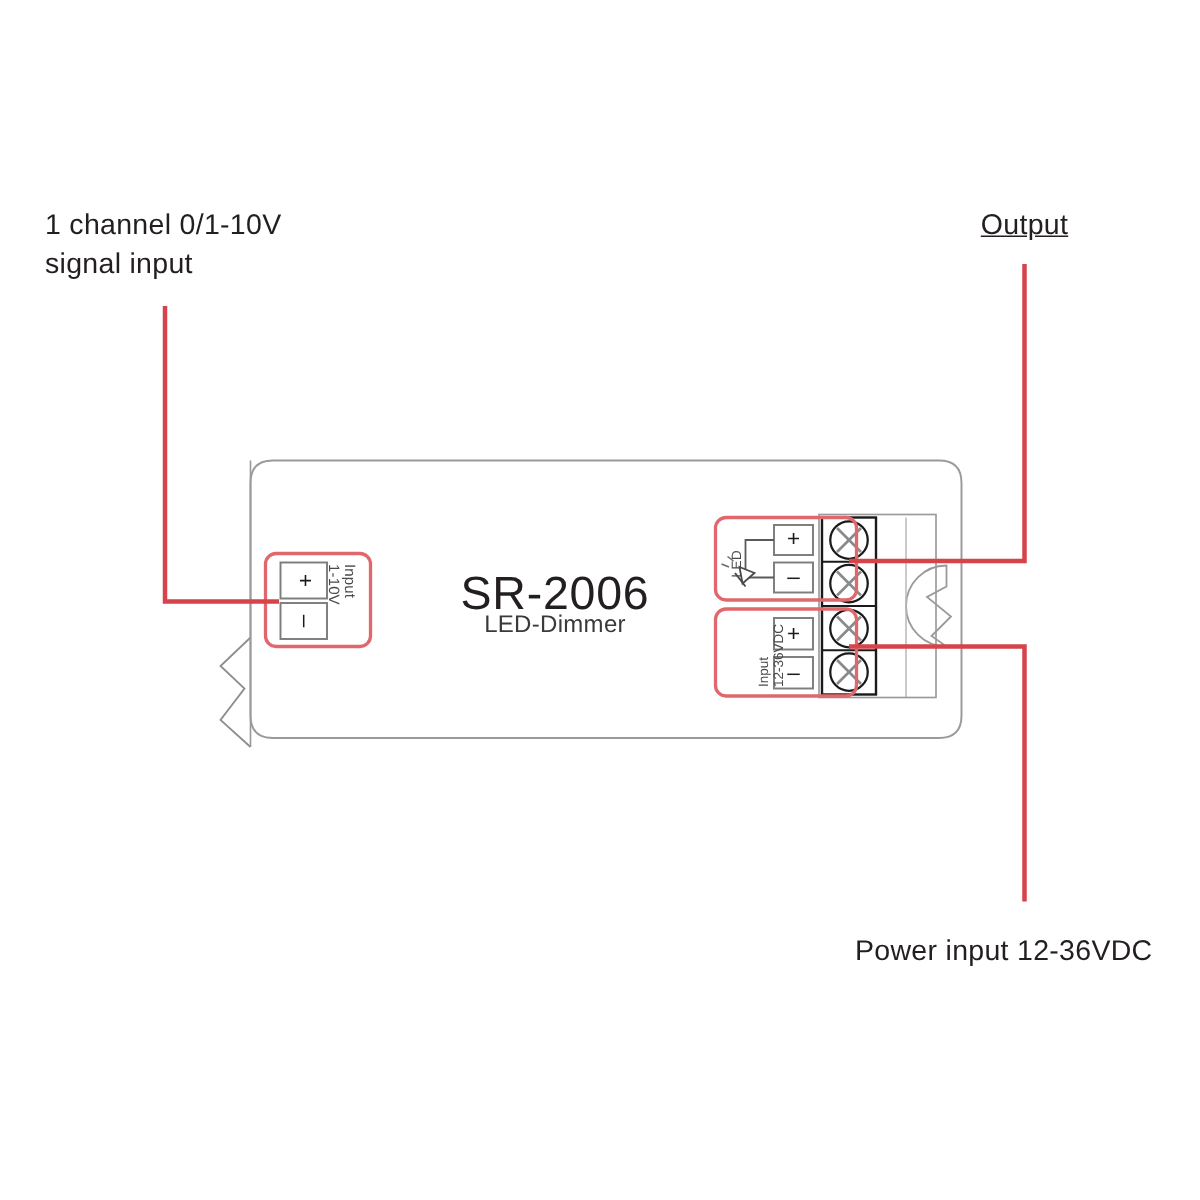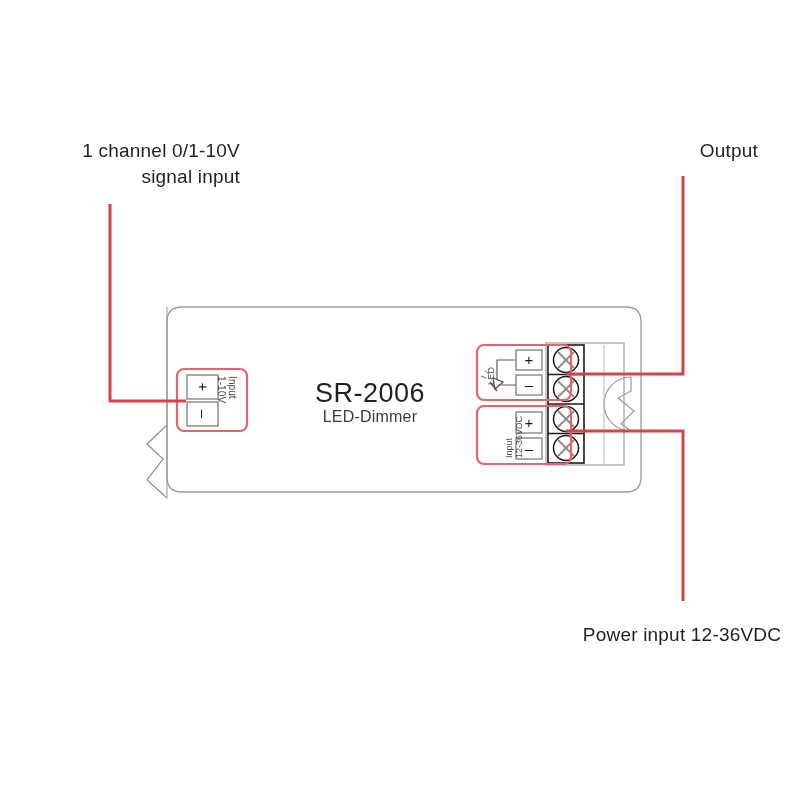--- a/index.html
+++ b/index.html
@@ -26,49 +26,51 @@
     height: 800px;
   }
   .callout-label {
     position: absolute;
     color: #231f20;
     font-family: "Liberation Sans", sans-serif;
     font-size: 19px;
     line-height: 26px;
     letter-spacing: 0.2px;
     white-space: pre-line;
-    text-align: right;
+    text-align: left;
   }
   #label-signal-input {
     left: 30px;
     top: 138px;
     width: 210px;
   }
   #label-output {
     left: 608px;
     top: 138px;
     width: 150px;
+    text-align: center;
+    text-decoration: underline;
   }
   #label-power-input {
     left: 570px;
     top: 622px;
     width: 224px;
-    text-align: center;
+    text-align: left;
   }
   .device-title {
     position: absolute;
     color: #231f20;
     text-align: center;
     font-family: "Liberation Sans", sans-serif;
   }
   #device-model-name {
     left: 270px;
     top: 378px;
     width: 200px;
-    font-size: 27px;
+    font-size: 31px;
     letter-spacing: 0.5px;
   }
   #device-subtitle {
     left: 270px;
     top: 408px;
     width: 200px;
     font-size: 16px;
     color: #3a3a3a;
     letter-spacing: 0.2px;
   }

